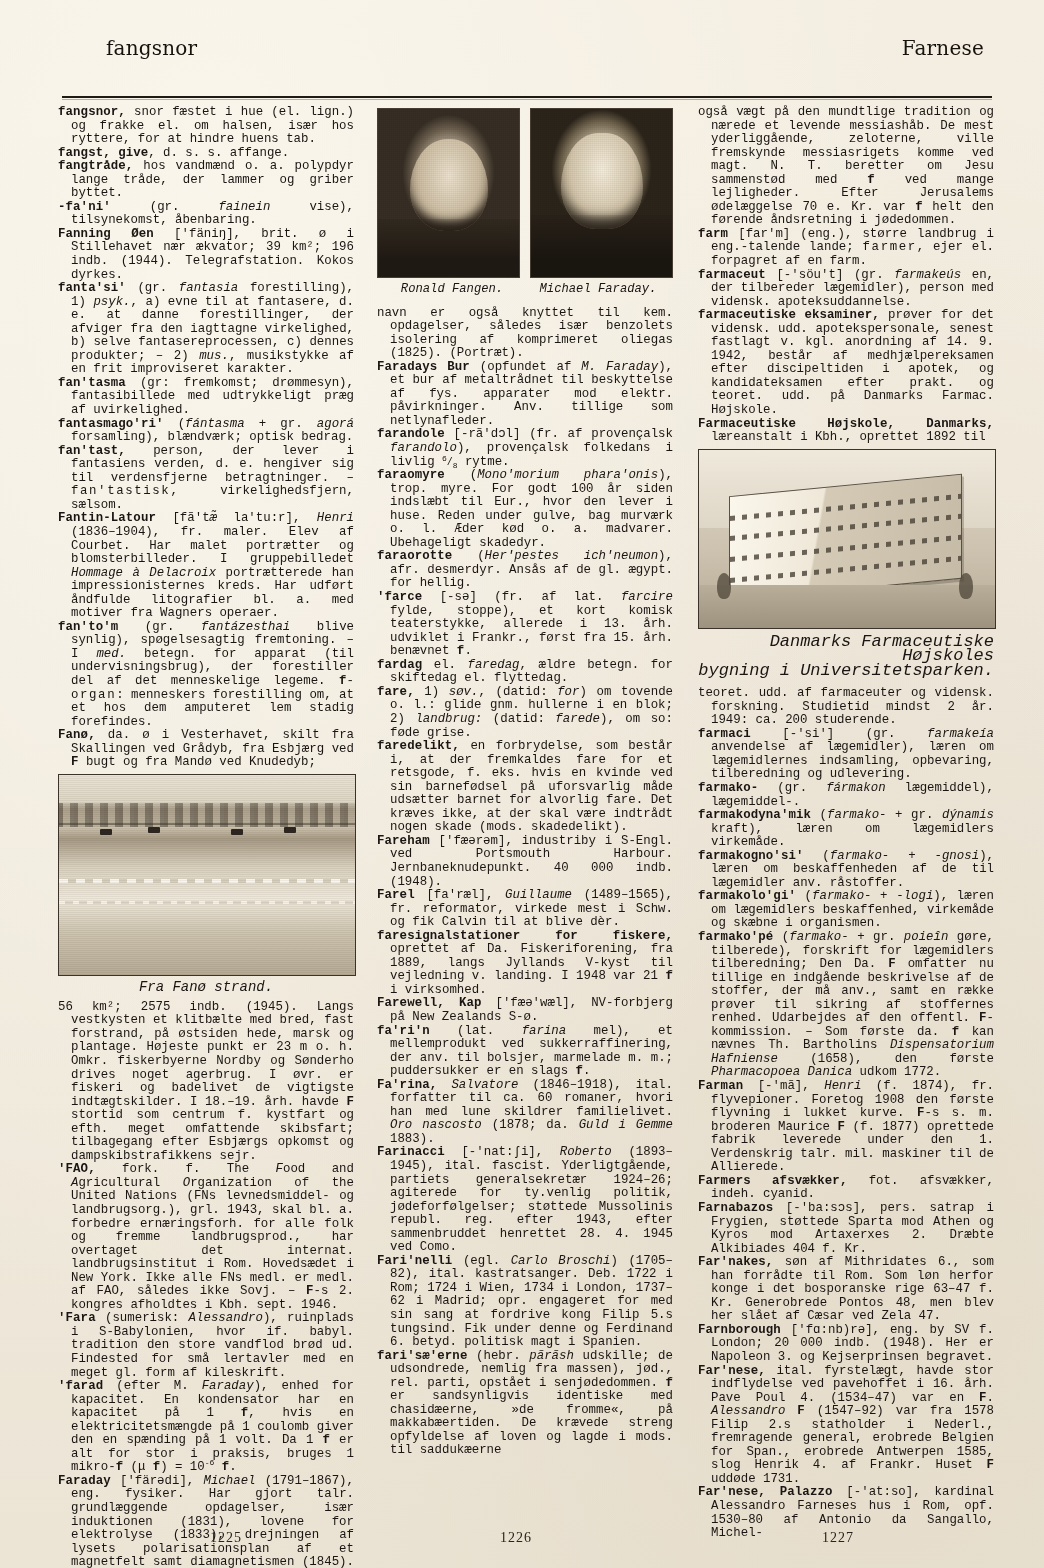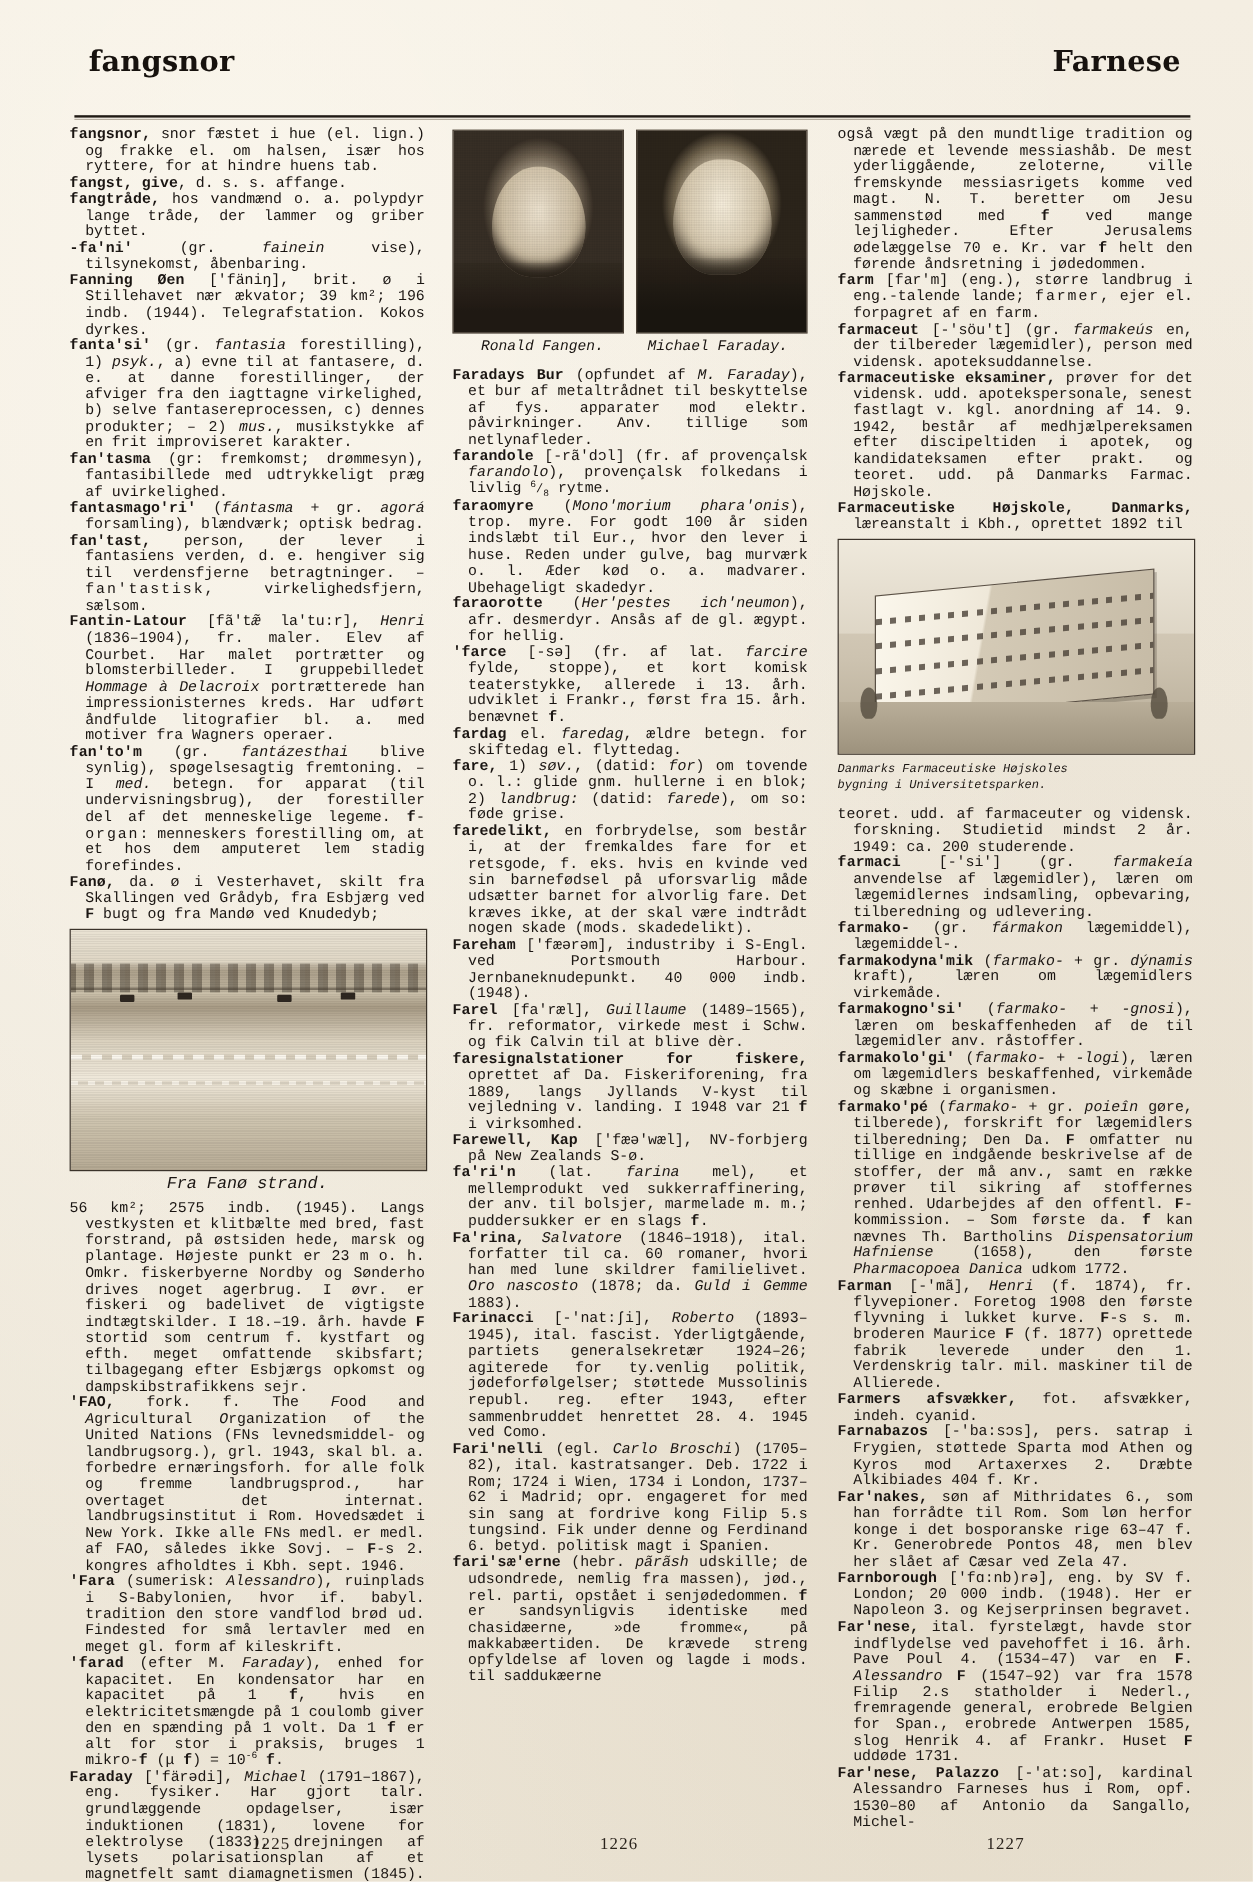--- a/index.html
+++ b/index.html
@@ -17,23 +17,24 @@
       radial-gradient(ellipse at 20% 15%, rgba(255,252,244,.55), rgba(0,0,0,0) 60%),
       radial-gradient(ellipse at 85% 80%, rgba(214,201,178,.35), rgba(0,0,0,0) 65%),
       linear-gradient(180deg,#f4eee2 0%,#f1ebdf 40%,#ece5d6 100%);
   }
   
   .head{
     position:absolute;left:62px;right:52px;top:36px;height:60px;
   }
   .head .hl,.head .hr{
     position:absolute;top:0;
-    font-weight:bold;font-size:24px;letter-spacing:.2px;
+    font-weight:normal;font-size:20px;letter-spacing:.2px;
     font-family:"DejaVu Serif", serif;
     color:#17120e;
+    margin-left:32px;
   }
   .head .hl{left:12px;}
   .head .hr{right:8px;}
   .rule{
     position:absolute;left:62px;right:52px;top:96px;height:0;
     border-top:2.2px solid #201a14;
   }
   .rule:after{
     content:"";position:absolute;left:0;right:0;top:1.4px;height:.6px;
     background:rgba(60,45,30,.35);
@@ -186,21 +187,21 @@
   }
   .building .ground{
     position:absolute;left:0;right:0;bottom:0;height:24%;
     background:linear-gradient(180deg,#b9ae99,#9d927d);
   }
   .building .tree{
     position:absolute;bottom:16%;width:14px;height:26px;border-radius:50% 50% 40% 40%;
     background:#4d4538;opacity:.75;
   }
   .figcap2{
-    text-align:left;font-style:italic;font-size:10px;line-height:14.5px;
+    text-align:right;font-style:italic;font-size:17px;line-height:14.5px;
     margin:6px 0 9px 0;
   }
   
   .folio{
     position:absolute;bottom:22px;font-size:14px;letter-spacing:1px;
     font-family:"Liberation Serif", serif;color:#2a231c;
   }
   .f1{left:182px;margin-left:28px;}
   .f2{left:500px;}
   .f3{left:822px;}
@@ -265,20 +266,21 @@
           </div>
         <div class="portrait pB">
             <div class="grain"></div>
           </div>
       </div>
       <div class="pcaps">
         <div>Ronald Fangen.</div>
         <div>Michael Faraday.</div>
       </div>
       <div id="c2">
+          <p class="ent">navn er også knyttet til kem. opdagelser, således især benzolets isolering af komprimeret oliegas (1825). (Portræt).</p>
           <p class="ent"><b>Faradays Bur</b> (opfundet af <i>M. Faraday</i>), et bur af metaltrådnet til beskyttelse af fys. apparater mod elektr. påvirkninger. Anv. tillige som netlynafleder.</p>
           <p class="ent"><b>farandole</b> [-rã'dɔl] (fr. af provençalsk <i>farandolo</i>), provençalsk folkedans i livlig <span class="frac"><sup>6</sup>/<sub>8</sub></span> rytme.</p>
           <p class="ent"><b>faraomyre</b> (<i>Mono'morium phara'onis</i>), trop. myre. For godt 100 år siden indslæbt til Eur., hvor den lever i huse. Reden under gulve, bag murværk o. l. Æder kød o. a. madvarer. Ubehageligt skadedyr.</p>
           <p class="ent"><b>faraorotte</b> (<i>Her'pestes ich'neumon</i>), afr. desmerdyr. Ansås af de gl. ægypt. for hellig.</p>
           <p class="ent"><b>'farce</b> [-sə] (fr. af lat. <i>farcire</i> fylde, stoppe), et kort komisk teaterstykke, allerede i 13. årh. udviklet i Frankr., først fra 15. årh. benævnet <b>f</b>.</p>
           <p class="ent"><b>fardag</b> el. <i>faredag</i>, ældre betegn. for skiftedag el. flyttedag.</p>
           <p class="ent"><b>fare,</b> 1) <i>søv.</i>, (datid: <i>for</i>) om tovende o. l.: glide gnm. hullerne i en blok; 2) <i>landbrug:</i> (datid: <i>farede</i>), om so: føde grise.</p>
           <p class="ent"><b>faredelikt,</b> en forbrydelse, som består i, at der fremkaldes fare for et retsgode, f. eks. hvis en kvinde ved sin barnefødsel på uforsvarlig måde udsætter barnet for alvorlig fare. Det kræves ikke, at der skal være indtrådt nogen skade (mods. skadedelikt).</p>
           <p class="ent"><b>Fareham</b> ['fæərəm], industriby i S-Engl. ved Portsmouth Harbour. Jernbaneknudepunkt. 40 000 indb. (1948).</p>
           <p class="ent"><b>Farel</b> [fa'ræl], <i>Guillaume</i> (1489–1565), fr. reformator, virkede mest i Schw. og fik Calvin til at blive dèr.</p>

